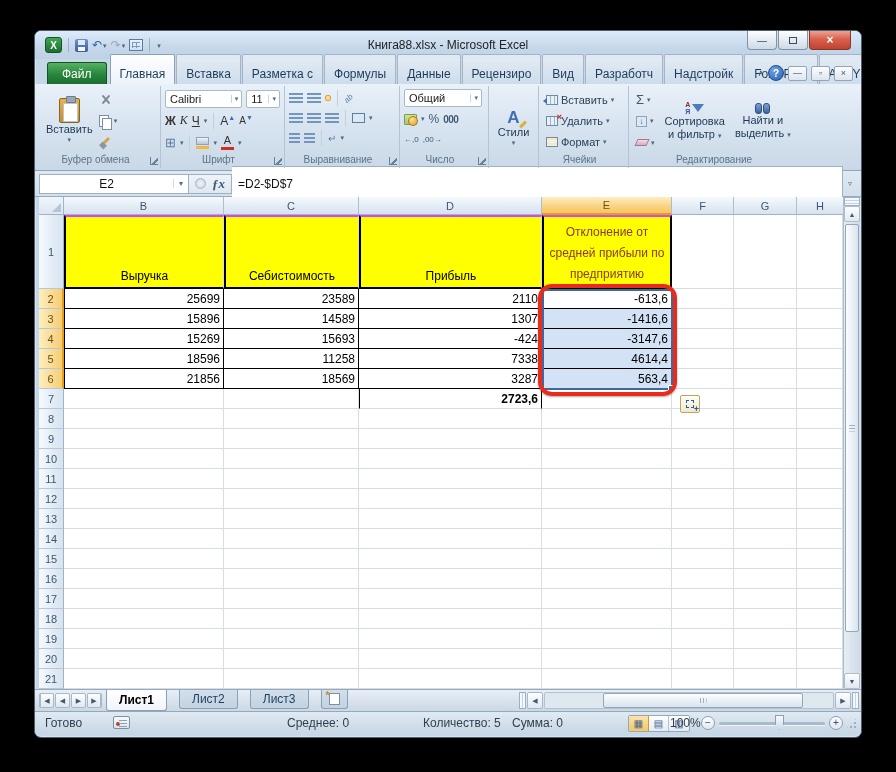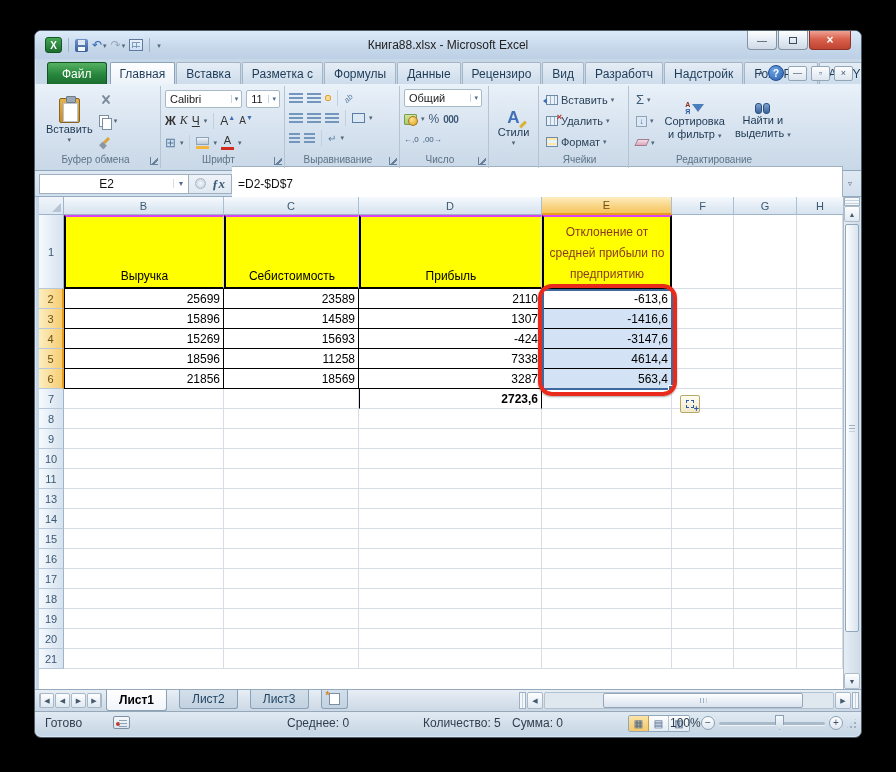--- a/index.html
+++ b/index.html
@@ -33,21 +33,21 @@
   .wbtn{width:30px;height:19px;border:1px solid #84929f;border-top:none;border-radius:0 0 4px 4px;
     background:linear-gradient(#fefefe,#e7eef6 45%,#cfdae6);display:flex;align-items:center;justify-content:center;
     font-size:10px;color:#3d4c5a;margin-left:1px;}
   .wbtn .rsq{width:8px;height:7px;border:1px solid #3d4c5a;background:transparent;display:block;}
   .wbtn.close{width:42px;background:linear-gradient(#f0a296,#d9614c 45%,#bf4432);border-color:#8e3325;color:#fff;font-size:12px;font-weight:bold;}
 
   
   .tabrow{position:relative;height:25px;display:flex;align-items:flex-end;padding-left:12px;}
   .filetab{background:linear-gradient(#56b262,#27863c 55%,#1c6e2f);color:#fff;font-size:12px;
     padding:4px 14px 3px;border:1px solid #14551f;border-bottom:none;border-radius:3px 3px 0 0;margin-right:3px;}
-  .rtab{font-size:12px;color:#1e3b58;padding:4px 9px 3px;margin-right:1px;white-space:nowrap;
+  .rtab{font-size:12px;color:#1e3b58;padding:12px 9px 3px;margin-right:1px;white-space:nowrap;
     border:1px solid rgba(148,166,184,.75);border-bottom:none;border-radius:2px 2px 0 0;
     background:linear-gradient(rgba(255,255,255,.55),rgba(226,237,248,.25));}
   .rtab.active{background:linear-gradient(#fdfeff,#edf3fa);border-color:#8ba1b7;font-weight:normal;z-index:2;}
   .tabrow-right{position:absolute;right:8px;bottom:3px;display:flex;align-items:center;gap:4px;}
   .mini-caret{font-size:9px;color:#44586e;}
   .helpbtn{width:16px;height:16px;border-radius:50%;background:radial-gradient(circle at 35% 30%,#6da4e4,#2a5fae);
     color:#fff;font-size:10px;font-weight:bold;display:flex;align-items:center;justify-content:center;border:1px solid #1d4b8f;}
   .wwbtn{width:19px;height:15px;border:1px solid #93a5b8;border-radius:2px;display:flex;align-items:center;justify-content:center;
     background:linear-gradient(#fcfdfe,#dde6ef);font-size:9px;color:#44586e;}
 
@@ -612,20 +612,30 @@
           <div class="rhead">11</div>
           <div class="cell wB"></div>
           <div class="cell wC"></div>
           <div class="cell wD"></div>
           <div class="cell wE"></div>
           <div class="cell wF"></div>
           <div class="cell wG"></div>
           <div class="cell wH"></div>
         </div>
         <div class="grow">
+          <div class="rhead">12</div>
+          <div class="cell wB"></div>
+          <div class="cell wC"></div>
+          <div class="cell wD"></div>
+          <div class="cell wE"></div>
+          <div class="cell wF"></div>
+          <div class="cell wG"></div>
+          <div class="cell wH"></div>
+        </div>
+        <div class="grow">
           <div class="rhead">13</div>
           <div class="cell wB"></div>
           <div class="cell wC"></div>
           <div class="cell wD"></div>
           <div class="cell wE"></div>
           <div class="cell wF"></div>
           <div class="cell wG"></div>
           <div class="cell wH"></div>
         </div>
         <div class="grow">

